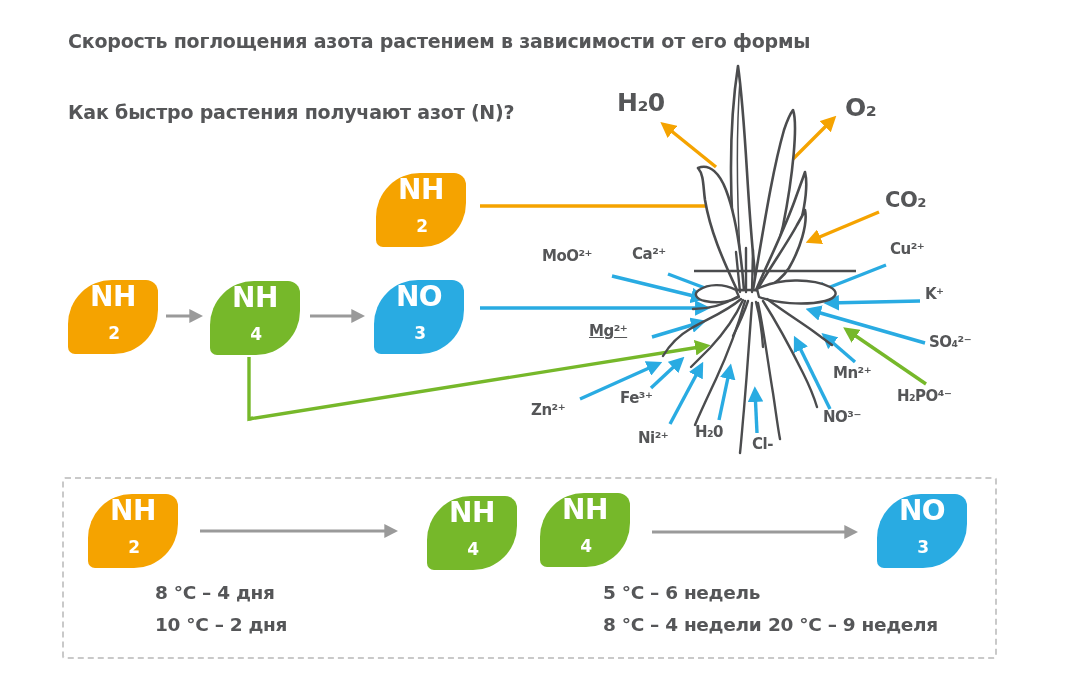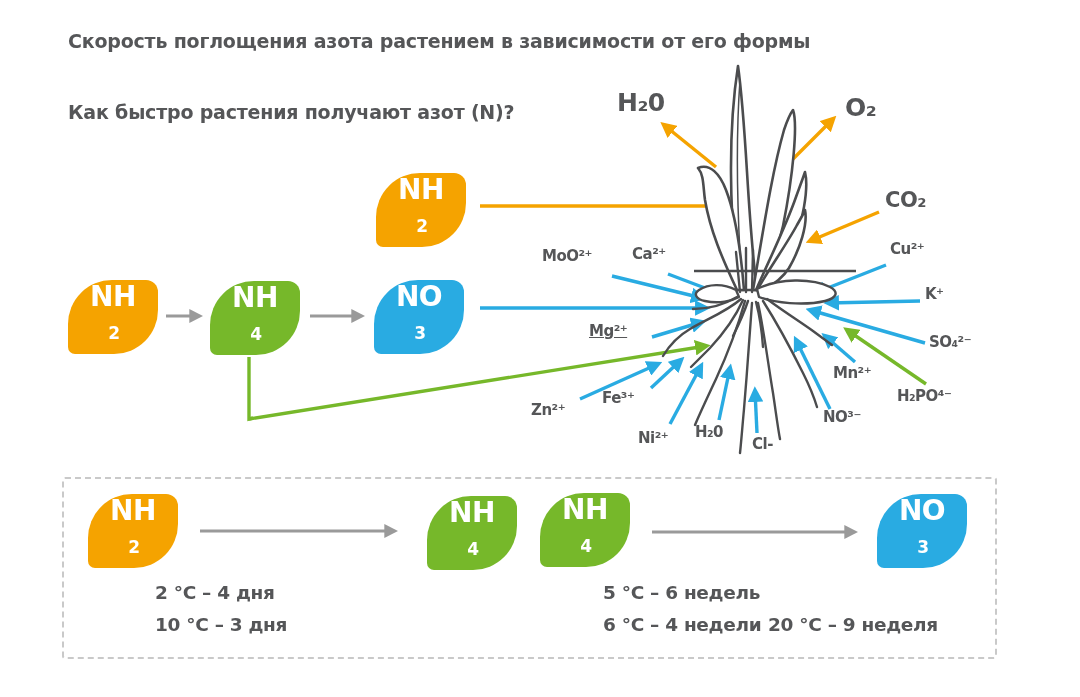--- a/index.html
+++ b/index.html
@@ -156,21 +156,21 @@
   <div class="abs ion" style="left:542px; top:249px;">MoO²⁺</div>
   <div class="abs ion" style="left:632px; top:247px;">Ca²⁺</div>
   <div class="abs ion" style="left:890px; top:242px;">Cu²⁺</div>
   <div class="abs ion" style="left:925px; top:287px;">K⁺</div>
   <div class="abs ion" style="left:589px; top:324px;text-decoration:underline;">Mg²⁺</div>
   <div class="abs ion" style="left:929px; top:335px;">SO₄²⁻</div>
   <div class="abs ion" style="left:833px; top:366px;">Mn²⁺</div>
   <div class="abs ion" style="left:823px; top:410px;">NO³⁻</div>
   <div class="abs ion" style="left:897px; top:389px;">H₂PO⁴⁻</div>
   <div class="abs ion" style="left:531px; top:403px;">Zn²⁺</div>
-  <div class="abs ion" style="left:602px; top:391px;">Fe³⁺</div>
+  <div class="abs ion" style="left:620px; top:391px;">Fe³⁺</div>
   <div class="abs ion" style="left:638px; top:431px;">Ni²⁺</div>
   <div class="abs ion" style="left:695px; top:425px;">H₂0</div>
   <div class="abs ion" style="left:752px; top:437px;">Cl-</div>
 
   <div class="panel"></div>
 
   <div class="leaf bg-orange" style="left:88px; top:494px;">
     <span>NH</span>
       <span class="bsub">2</span>
   </div>
@@ -180,19 +180,19 @@
   </div>
   <div class="leaf bg-green" style="left:540px; top:493px;">
     <span>NH</span>
       <span class="bsub">4</span>
   </div>
   <div class="leaf bg-blue" style="left:877px; top:494px;">
     <span>NO</span>
       <span class="bsub">3</span>
   </div>
 
-  <div class="abs timing" style="left:155px; top:582px;">2 °C – 4 дня</div>
-  <div class="abs timing" style="left:155px; top:614px;">10 °C – 3 дня</div>
+  <div class="abs timing" style="left:155px; top:582px;">8 °C – 4 дня</div>
+  <div class="abs timing" style="left:155px; top:614px;">10 °C – 2 дня</div>
   <div class="abs timing" style="left:603px; top:582px;">5 °C – 6 недель</div>
-  <div class="abs timing" style="left:603px; top:614px;">6 °C – 4 недели</div>
+  <div class="abs timing" style="left:603px; top:614px;">8 °C – 4 недели</div>
   <div class="abs timing" style="left:768px; top:614px;">20 °C – 9 неделя</div>
 
 </div>
 
 </body></html>

